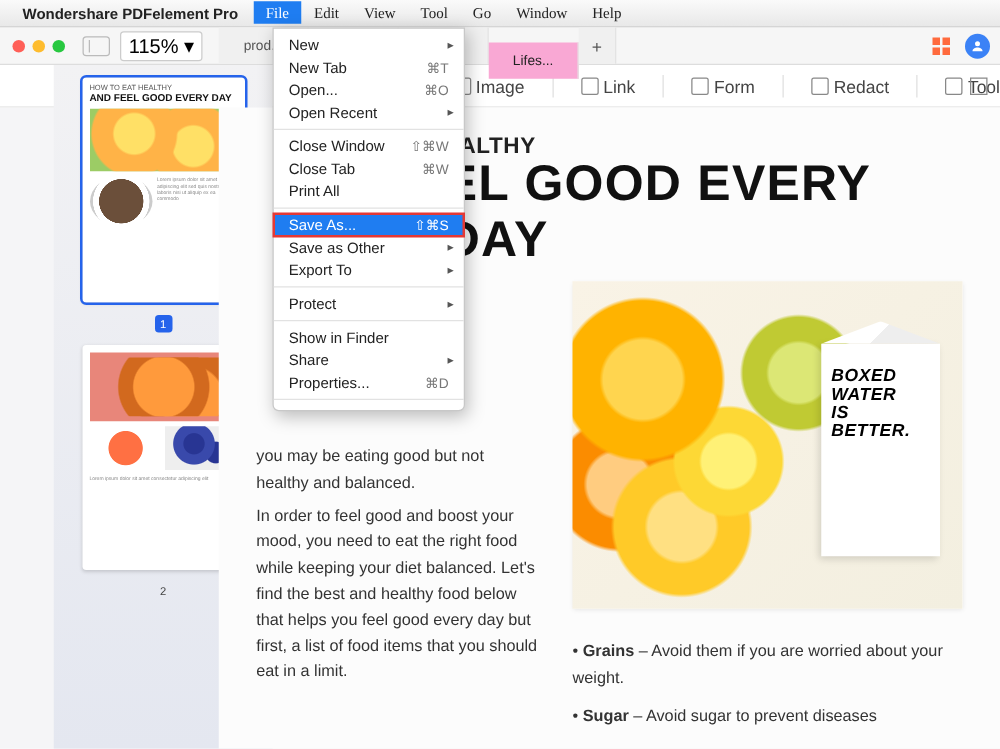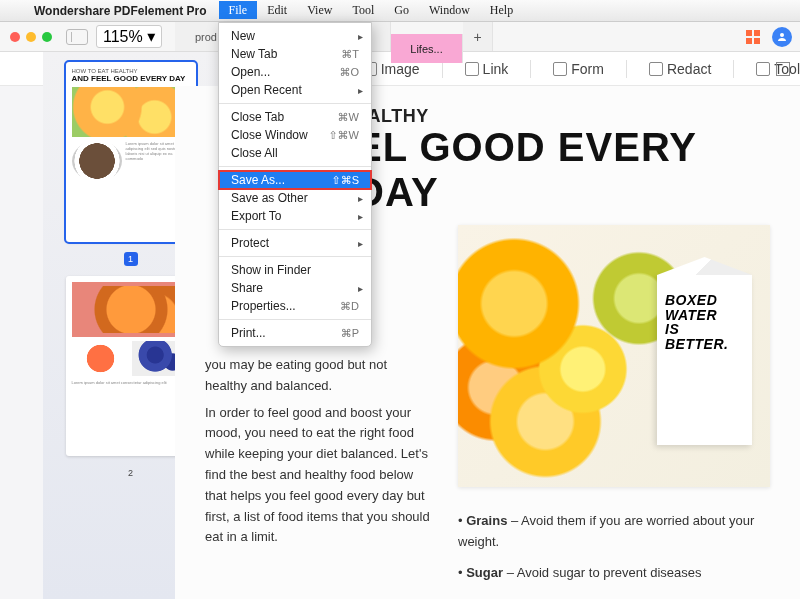--- a/index.html
+++ b/index.html
@@ -1,19 +1,19 @@
 <!DOCTYPE html>
 <html><head>
 <meta charset="utf-8">
 <style>
 * { box-sizing: border-box; margin: 0; padding: 0; font-family: -apple-system, "Helvetica Neue", Arial, sans-serif; }
 body { width: 800px; height: 599px; overflow: hidden; background: #f5f5f7; position: relative; }
 
 
-.menubar { height: 22px; background: linear-gradient(#fafafa,#e8e8e8); display: flex; align-items: center; font-size: 12px; color: #222; padding-left: 26px; gap: 0; border-bottom: 1px solid #ccc; }
+.menubar { height: 22px; background: linear-gradient(#fafafa,#e8e8e8); display: flex; align-items: center; font-size: 12px; color: #222; padding-left: 10px; gap: 0; border-bottom: 1px solid #ccc; }
 .apple { font-size: 13px; margin-right: 8px; }
 .app-name { font-weight: 600; margin-right: 12px; }
 .menuitem { padding: 2px 10px; cursor: default; font-family: Liberation Serif, serif; }
 .menuitem.active { background: #1f7df1; color: #fff; }
 
 
 .toolbar { height: 30px; background: #f6f6f6; border-bottom: 1px solid #ddd; display: flex; align-items: center; position: relative; }
 .traffic { display: flex; gap: 6px; margin-left: 10px; }
 .dot { width: 10px; height: 10px; border-radius: 50%; }
 .r{background:#ff5f57}.y{background:#febc2e}.g{background:#28c840}
@@ -212,29 +212,29 @@
     </div>
     <div class="mi">
       <span>Open...</span>
       <span class="sc">⌘O</span>
     </div>
     <div class="mi sub">
       <span>Open Recent</span>
     </div>
     <hr>
     <div class="mi">
+      <span>Close Window</span>
+      <span class="sc">⇧⌘W</span>
+    </div>
+    <div class="mi">
       <span>Close Tab</span>
       <span class="sc">⌘W</span>
     </div>
     <div class="mi">
-      <span>Close Window</span>
-      <span class="sc">⇧⌘W</span>
-    </div>
-    <div class="mi">
-      <span>Close All</span>
+      <span>Print All</span>
     </div>
     <hr>
     <div class="mi hl">
       <span>Save As...</span>
       <span class="sc">⇧⌘S</span>
     </div>
     <div class="mi sub">
       <span>Save as Other</span>
     </div>
     <div class="mi sub">
@@ -249,17 +249,13 @@
       <span>Show in Finder</span>
     </div>
     <div class="mi sub">
       <span>Share</span>
     </div>
     <div class="mi">
       <span>Properties...</span>
       <span class="sc">⌘D</span>
     </div>
     <hr>
-    <div class="mi">
-      <span>Print...</span>
-      <span class="sc">⌘P</span>
-    </div>
   </div>
 
 </body></html>

